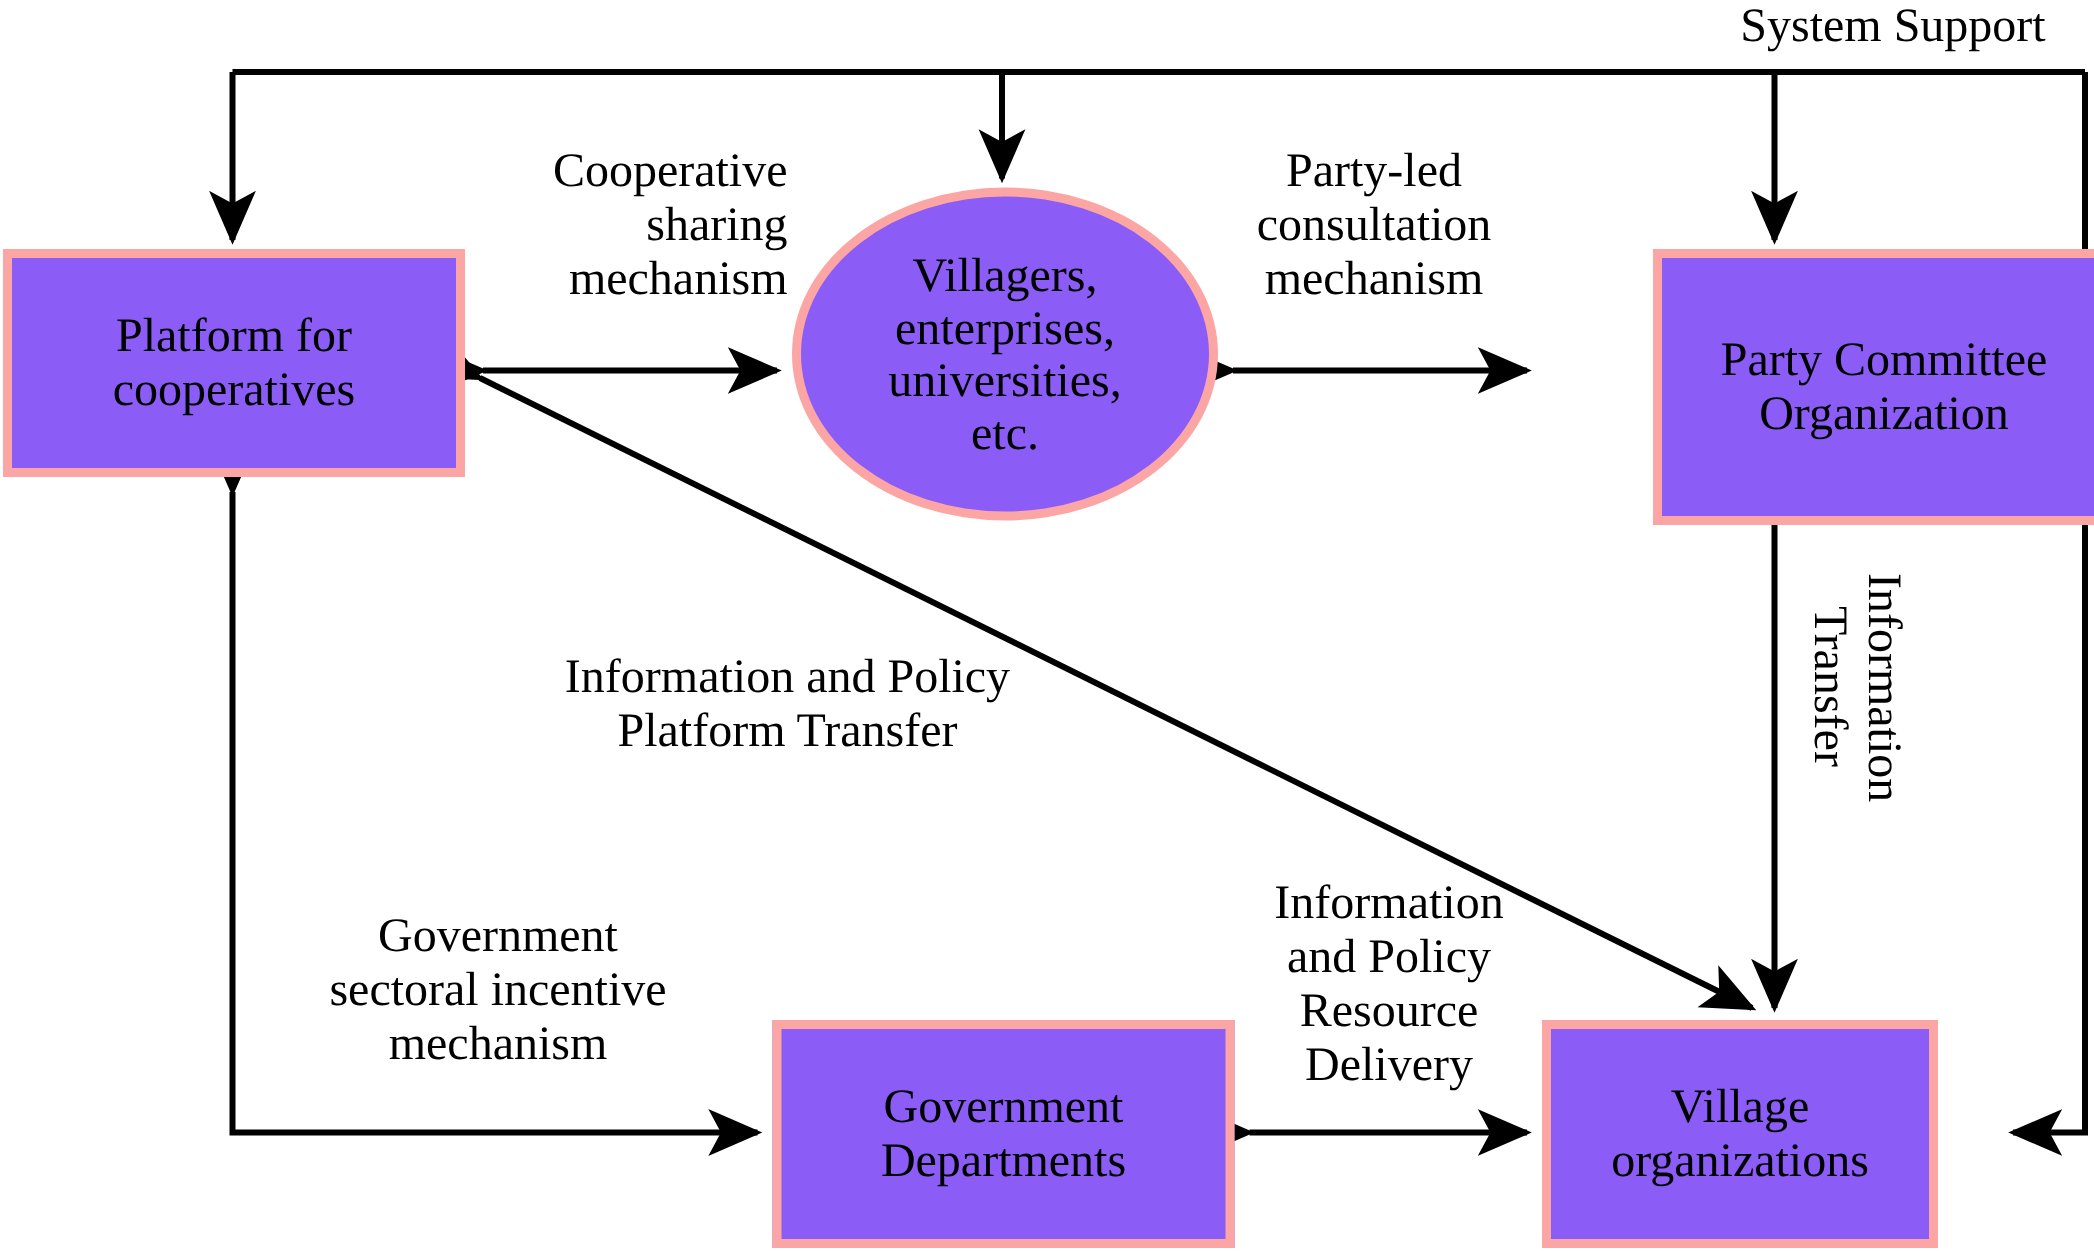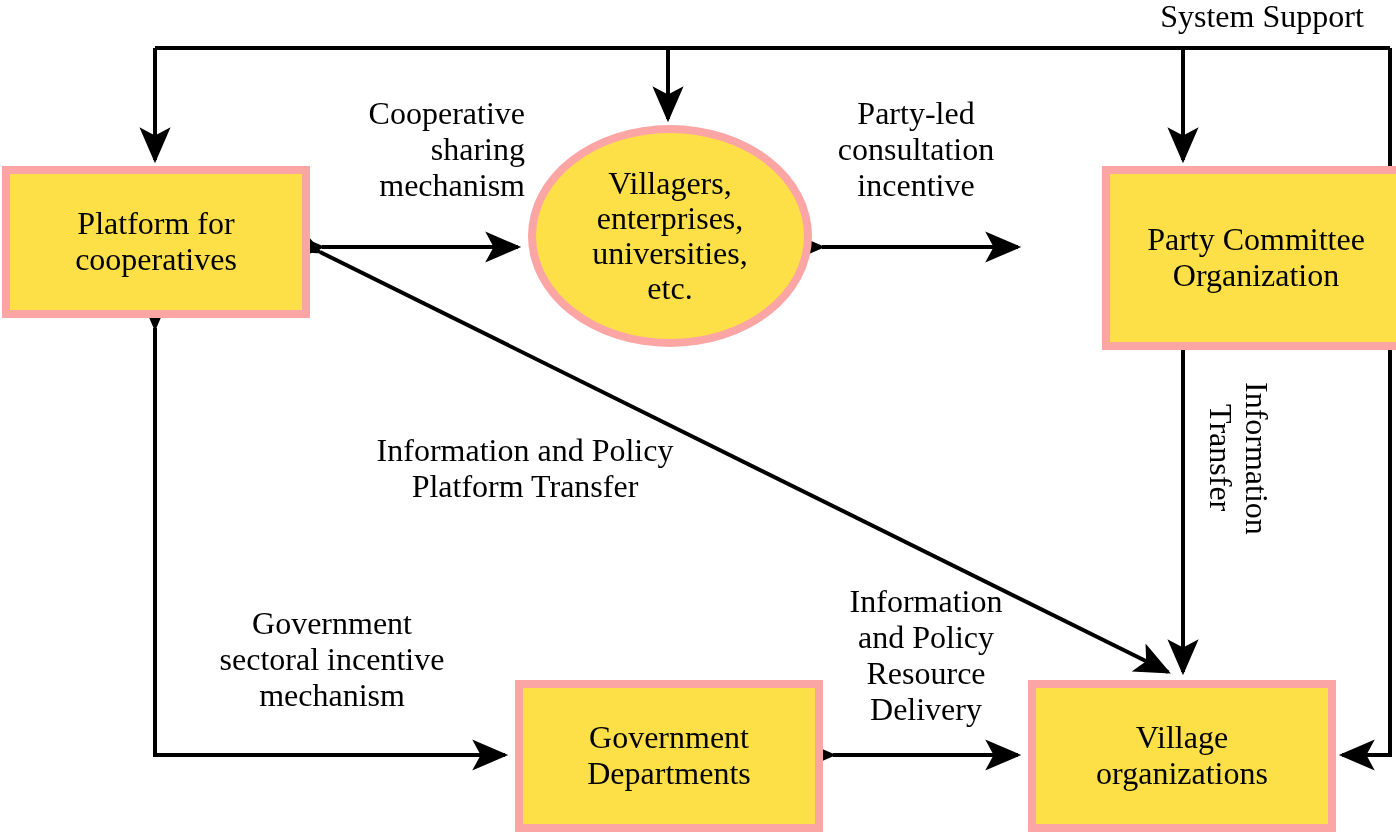--- a/index.html
+++ b/index.html
@@ -18,22 +18,22 @@
   }
   #wires {
     position: absolute;
     left: 0; top: 0;
     width: 1396px;
     height: 834px;
   }
   .node {
     position: absolute;
     box-sizing: border-box;
-    border: 8px solid #fca5a5;
-    background: #fde047;
+    border: 6px solid #fca5a5;
+    background: #8b5cf6;
     display: flex;
     align-items: center;
     justify-content: center;
     text-align: center;
     line-height: 1.12;
     font-size: 32px;
     z-index: 3;
   }
   .node.ellipse {
     border-radius: 50%;
@@ -114,34 +114,34 @@
   <div class="node" style="left:1076px; top:166px; width:308px; height:184px;margin-left:26px;">
     <span class="node-label">Party Committee
 Organization</span>
   </div>
 
   <div class="node" style="left:515px; top:680px; width:308px; height:152px;">
     <span class="node-label">Government
 Departments</span>
   </div>
 
-  <div class="node" style="left:1028px; top:680px; width:308px; height:152px;">
+  <div class="node" style="left:1028px; top:680px; width:264px; height:152px;">
     <span class="node-label">Village
 organizations</span>
   </div>
 
   <div class="edge-label" style="left:1128px; top:-2px; width:268px;">System Support</div>
 
   <div class="edge-label" style="left:313px; top:95px; width:212px;text-align:right;">Cooperative
 sharing
 mechanism</div>
 
   <div class="edge-label" style="left:812px; top:95px; width:208px;">Party-led
 consultation
-incentive</div>
+mechanism</div>
 
   <div class="edge-label" style="left:320px; top:432px; width:410px;">Information and Policy
 Platform Transfer</div>
 
   <div class="edge-label vertical" style="left:1203px; top:352px; height:212px;">Information
 Transfer</div>
 
   <div class="edge-label" style="left:182px; top:605px; width:300px;">Government
 sectoral incentive
 mechanism</div>

